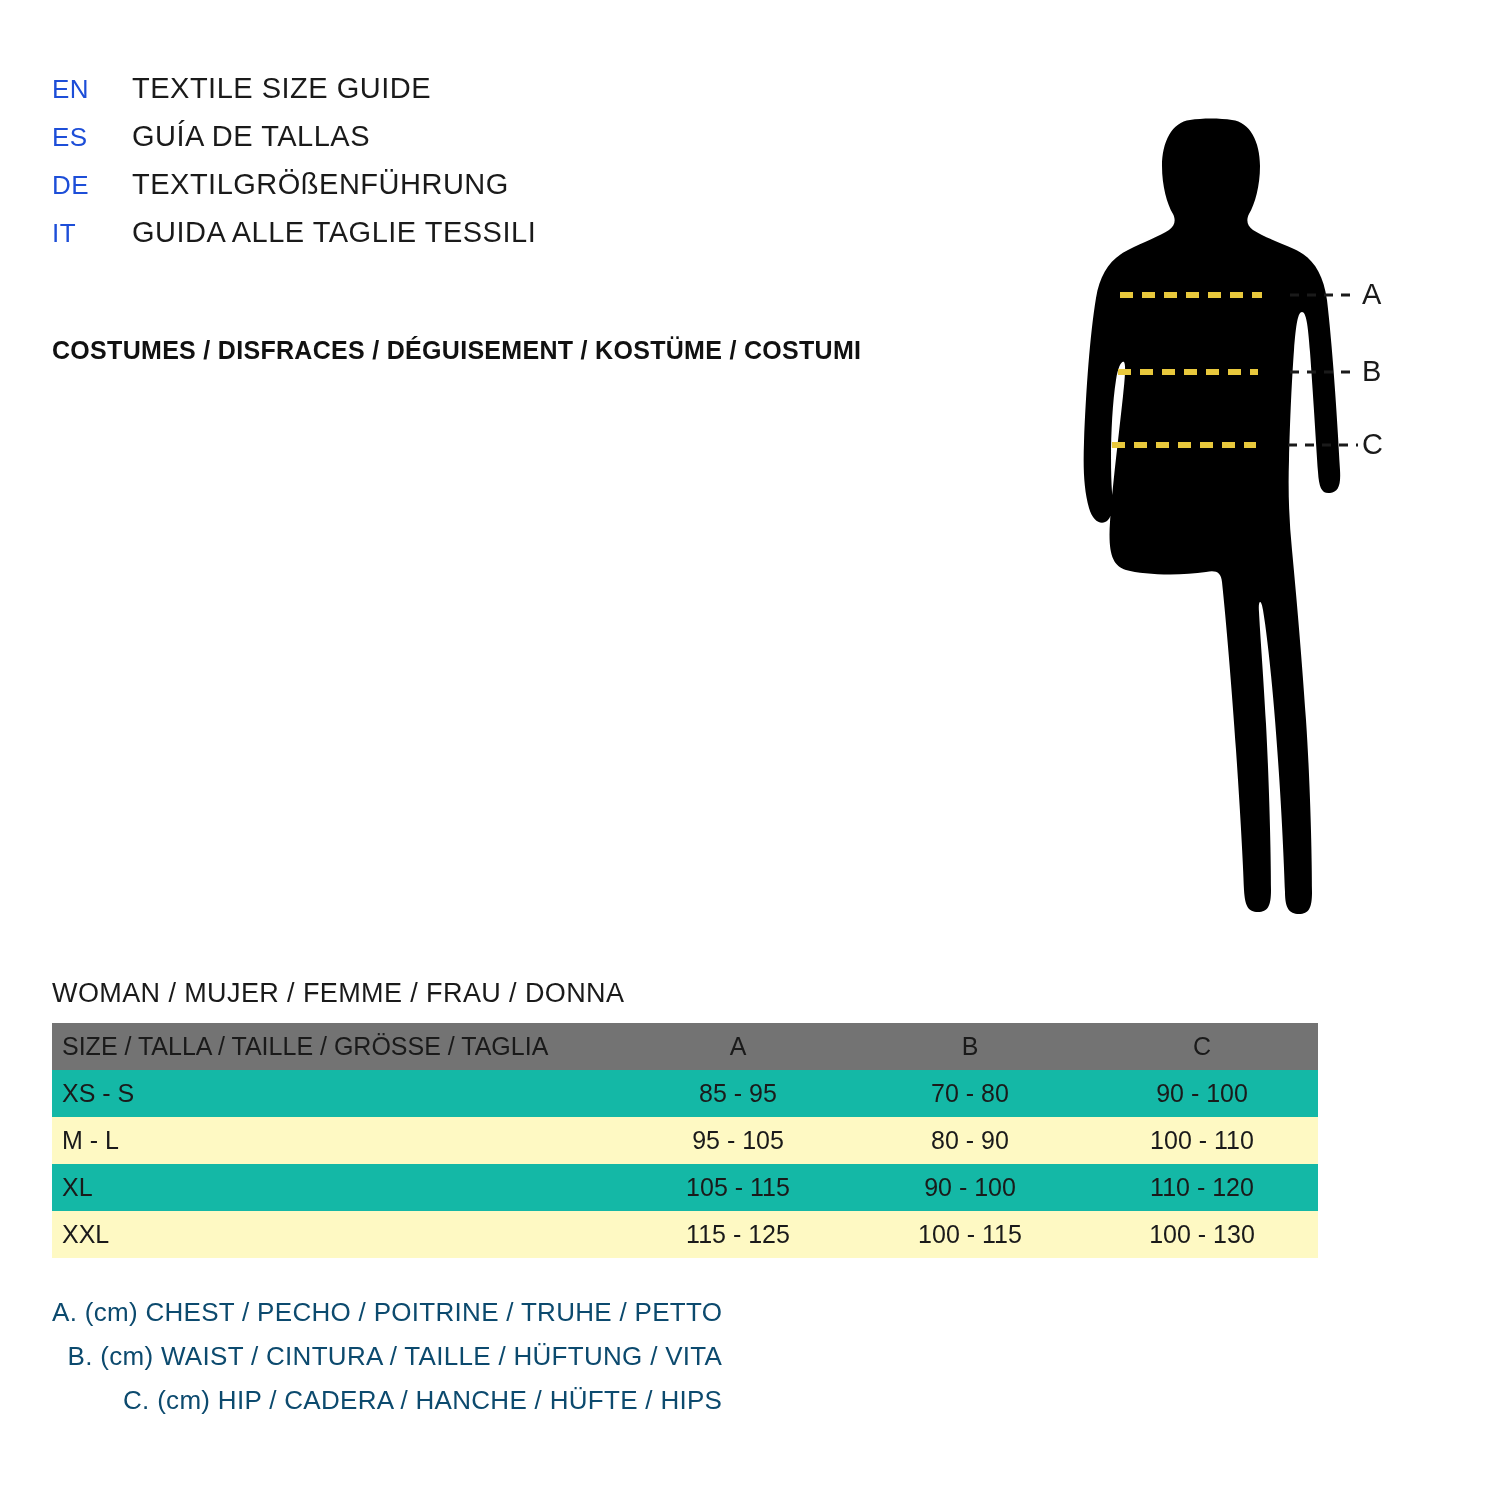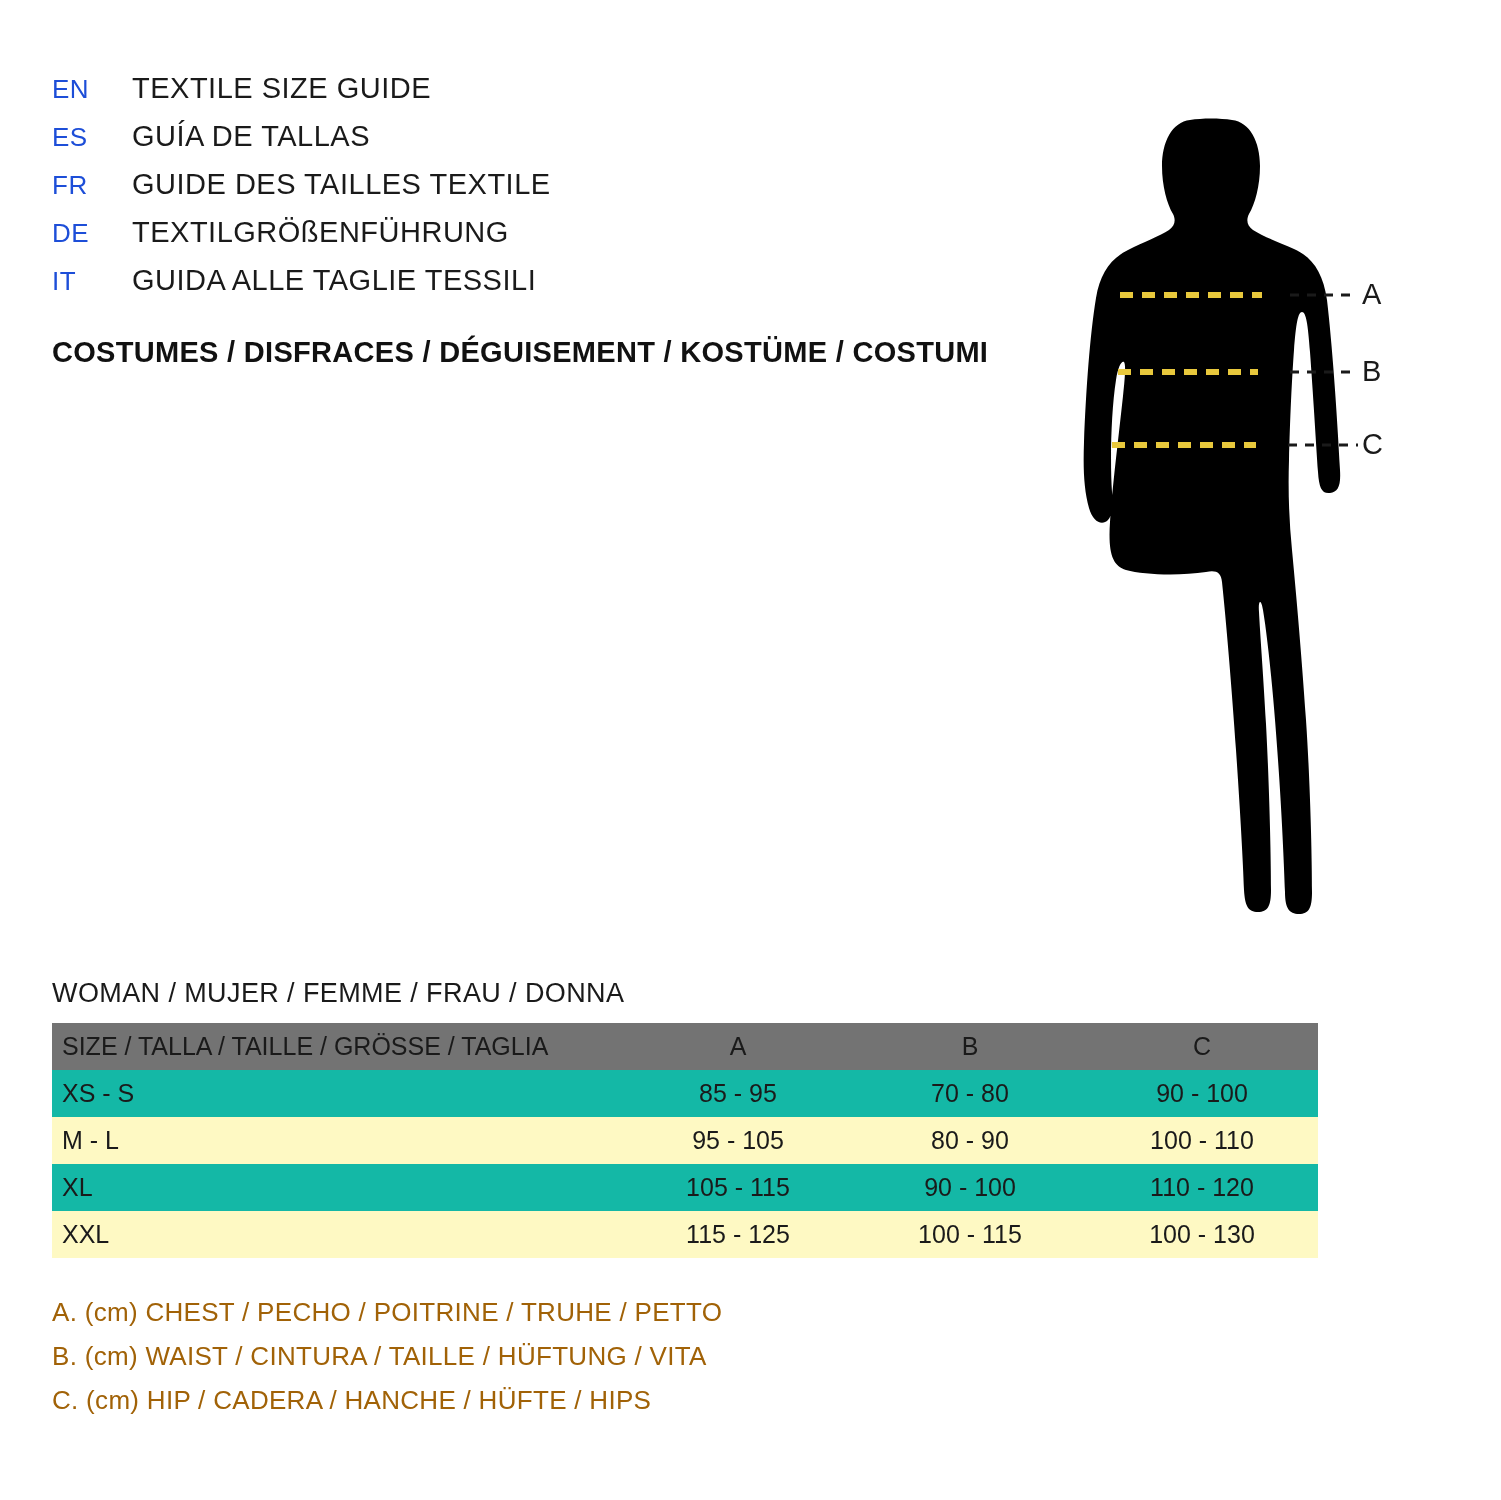--- a/index.html
+++ b/index.html
@@ -36,21 +36,21 @@
   }
   .lang-text {
     font-size: 29px;
     letter-spacing: 0.5px;
     color: #1a1a1a;
   }
   #costumes-line {
     position: absolute;
     left: 52px;
     top: 336px;
-    font-size: 29px;
+    font-size: 25px;
     font-weight: bold;
     letter-spacing: 0.3px;
     color: #111;
   }
 
   
   #figure-wrap {
     position: absolute;
     left: 1040px;
     top: 60px;
@@ -109,40 +109,37 @@
 
   
   #legend {
     position: absolute;
     left: 52px;
     top: 1290px;
   }
   .legend-row {
     font-size: 26px;
     letter-spacing: 0.3px;
-    color: #a16207;
+    color: #0c4a6e;
     height: 44px;
     line-height: 44px;
+    text-align: right;
   }
 </style>
 </head>
 <body>
 
 <div id="lang-block">
   <div class="lang-row">
     <div class="lang-code">EN</div>
     <div class="lang-text">TEXTILE SIZE GUIDE</div>
   </div>
   <div class="lang-row">
     <div class="lang-code">ES</div>
     <div class="lang-text">GUÍA DE TALLAS</div>
-  </div>
-  <div class="lang-row">
-    <div class="lang-code">FR</div>
-    <div class="lang-text">GUIDE DES TAILLES TEXTILE</div>
   </div>
   <div class="lang-row">
     <div class="lang-code">DE</div>
     <div class="lang-text">TEXTILGRÖßENFÜHRUNG</div>
   </div>
   <div class="lang-row">
     <div class="lang-code">IT</div>
     <div class="lang-text">GUIDA ALLE TAGLIE TESSILI</div>
   </div>
 </div>

